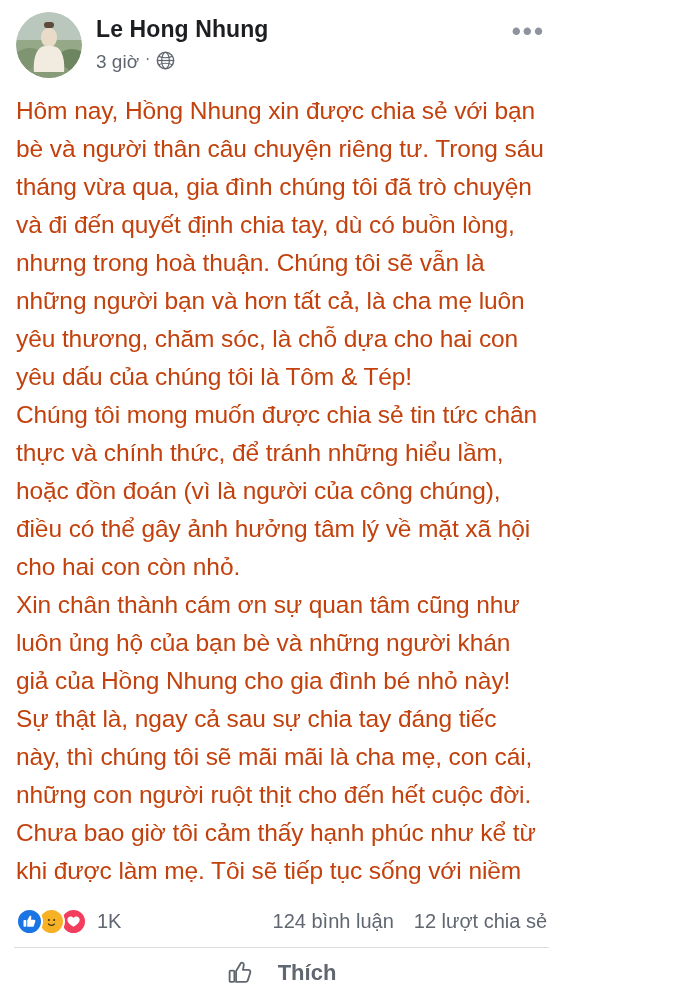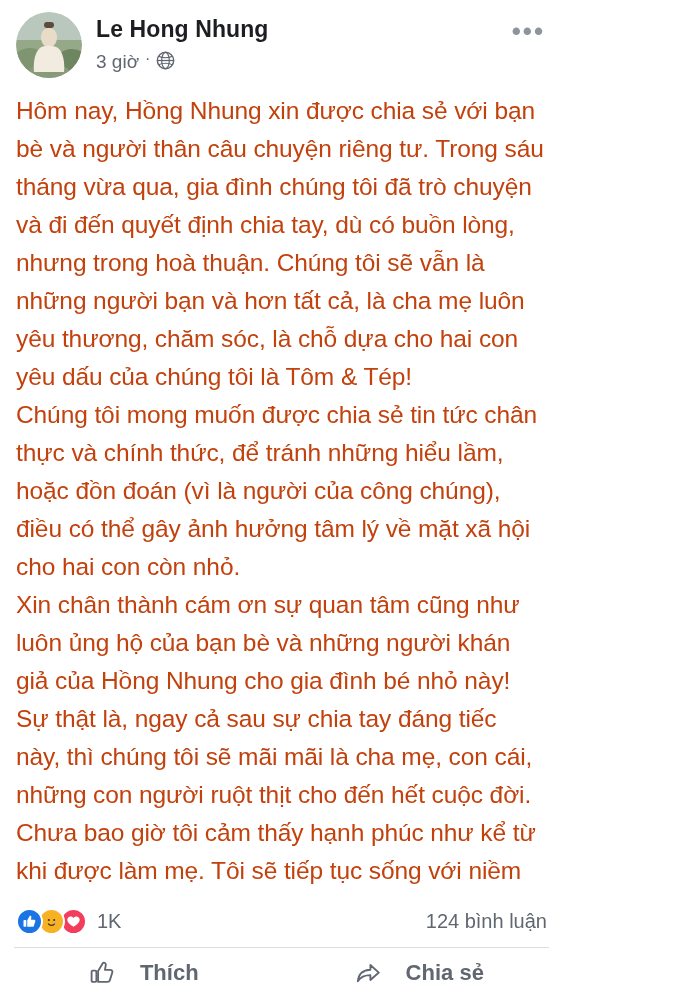--- a/index.html
+++ b/index.html
@@ -236,40 +236,33 @@
       </span>
       <span class="reaction-pill r-love">
         <svg width="15" height="15" viewBox="0 0 16 16">
           <path d="M8 13.6 C3.6 10.6 1.4 8.5 1.4 6 C1.4 4 3 2.6 4.9 2.6 C6.1 2.6 7.3 3.2 8 4.2 C8.7 3.2 9.9 2.6 11.1 2.6 C13 2.6 14.6 4 14.6 6 C14.6 8.5 12.4 10.6 8 13.6 z" fill="#fff"></path>
         </svg>
       </span>
       <span class="reaction-count">1K</span>
     </div>
     <div class="reaction-right">
       <span>124 bình luận</span>
+      <span>12 lượt chia sẻ</span>
     </div>
   </div>
 
   <div class="divider"></div>
 
   <div class="action-bar">
     <div class="action-button">
       <span class="icon">
         <svg width="26" height="26" viewBox="0 0 24 24">
           <path d="M8.4 10.2 L13 2.6 c1.4 -0.6 2.8 0.6 2.5 2.2 l-0.8 4.3 h5 c1.3 0 2.2 1.2 1.8 2.4 l-2.3 7.3 c-0.3 0.9 -1.1 1.4 -2 1.4 H8.4 z" fill="none" stroke="#616770" stroke-width="1.7" stroke-linejoin="round"></path>
           <rect x="2.4" y="9.8" width="4.4" height="10.4" rx="1" fill="none" stroke="#616770" stroke-width="1.7"></rect>
         </svg>
       </span>
       <span class="action-label">Thích</span>
     </div>
 
 
-    <div class="action-button">
-      <span class="icon">
-        <svg width="26" height="26" viewBox="0 0 24 24">
-          <path d="M2.6 19.6 C3.4 12.4 8.2 9.2 14.2 9.0 L14.2 4.6 L22 11.6 L14.2 18.4 L14.2 14.0 C8.8 14.0 5.2 15.6 2.6 19.6 z" fill="none" stroke="#616770" stroke-width="1.7" stroke-linejoin="round"></path>
-        </svg>
-      </span>
-      <span class="action-label">Chia sẻ</span>
-    </div>
   </div>
 
 </div>
 
 </body></html>

